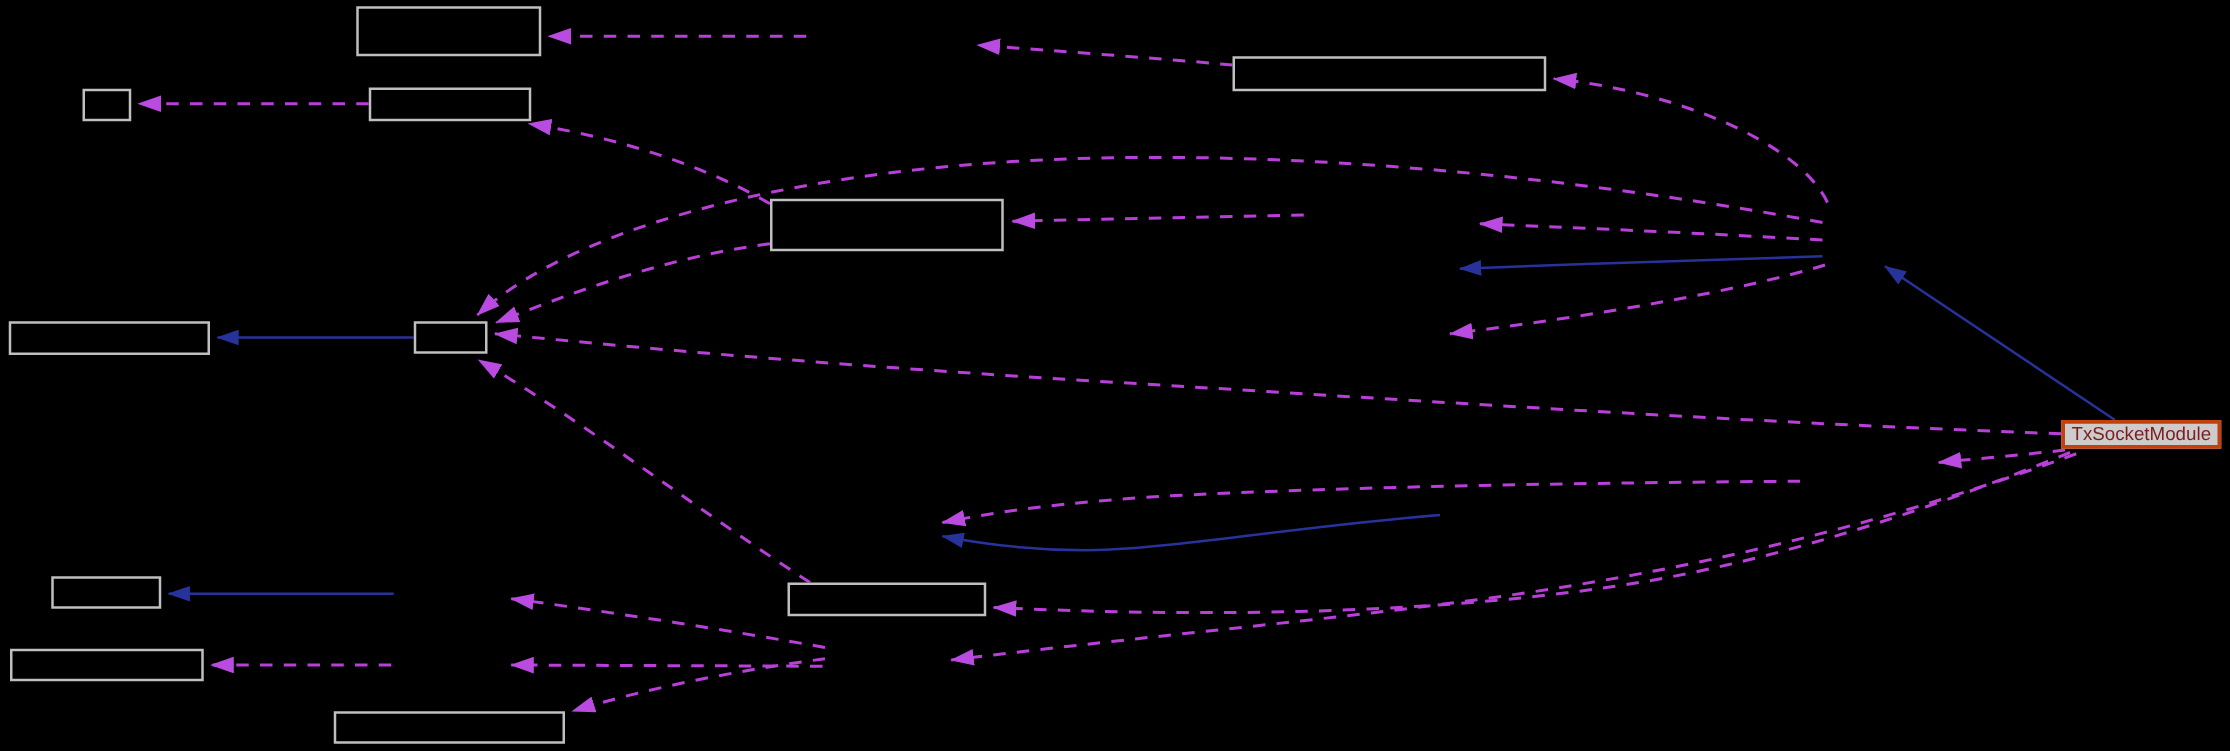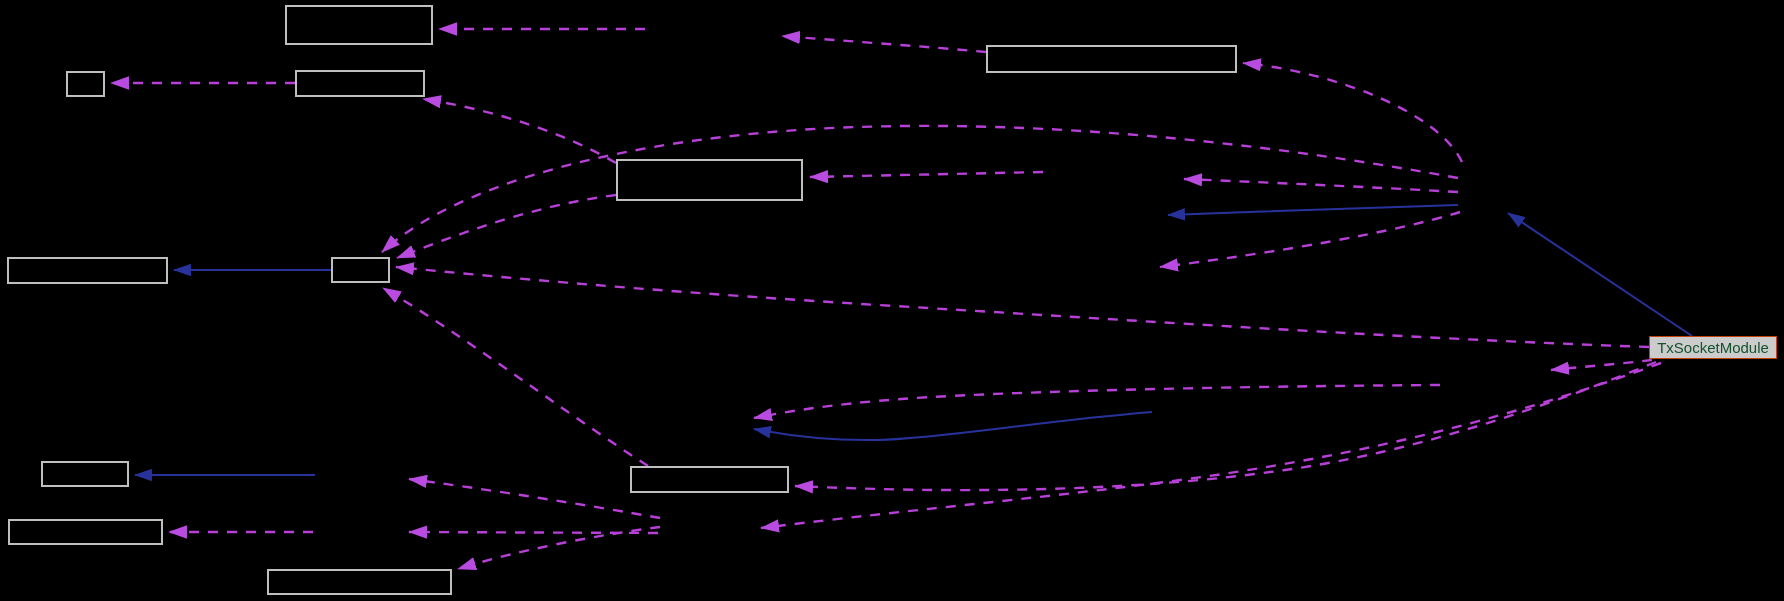--- a/index.html
+++ b/index.html
@@ -40,22 +40,22 @@
     display: flex;
     align-items: center;
     justify-content: center;
     color: #e0e0e0;
     font-size: 15px;
     white-space: nowrap;
     cursor: pointer;
   }
   .node-highlight {
     background: #cccccc;
-    border: 1px solid #c2410c;
-    color: #14532d;
+    border: 3px solid #c2410c;
+    color: #7f1d1d;
   }
 </style>
 </head>
 <body>
 
 <div id="stage">
   <svg id="edge-layer" viewBox="0 0 1784 601" xmlns="http://www.w3.org/2000/svg">
     <defs>
       <marker id="arrow-dashed" viewBox="0 0 10 7" refX="9.5" refY="3.5" markerWidth="19" markerHeight="13.5" orient="auto" markerUnits="userSpaceOnUse">
         <path d="M 0,0 L 10,3.5 L 0,7 z" fill="#b94be0"></path>

